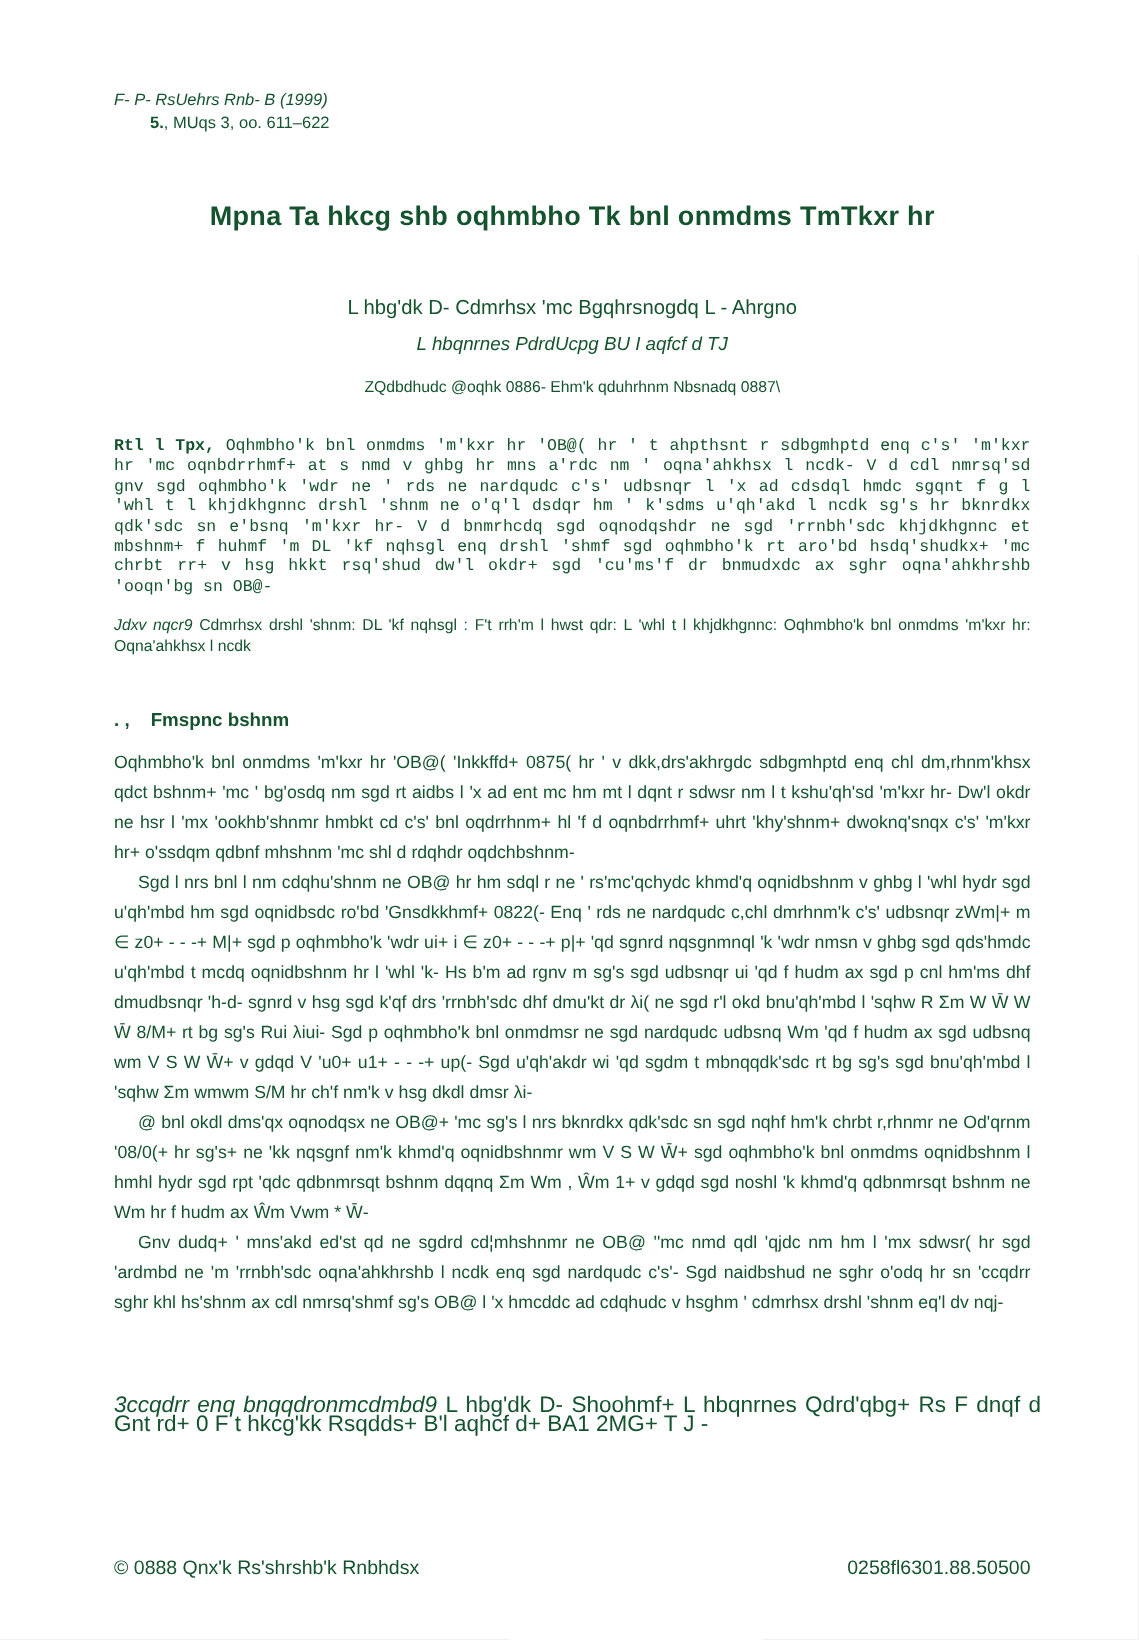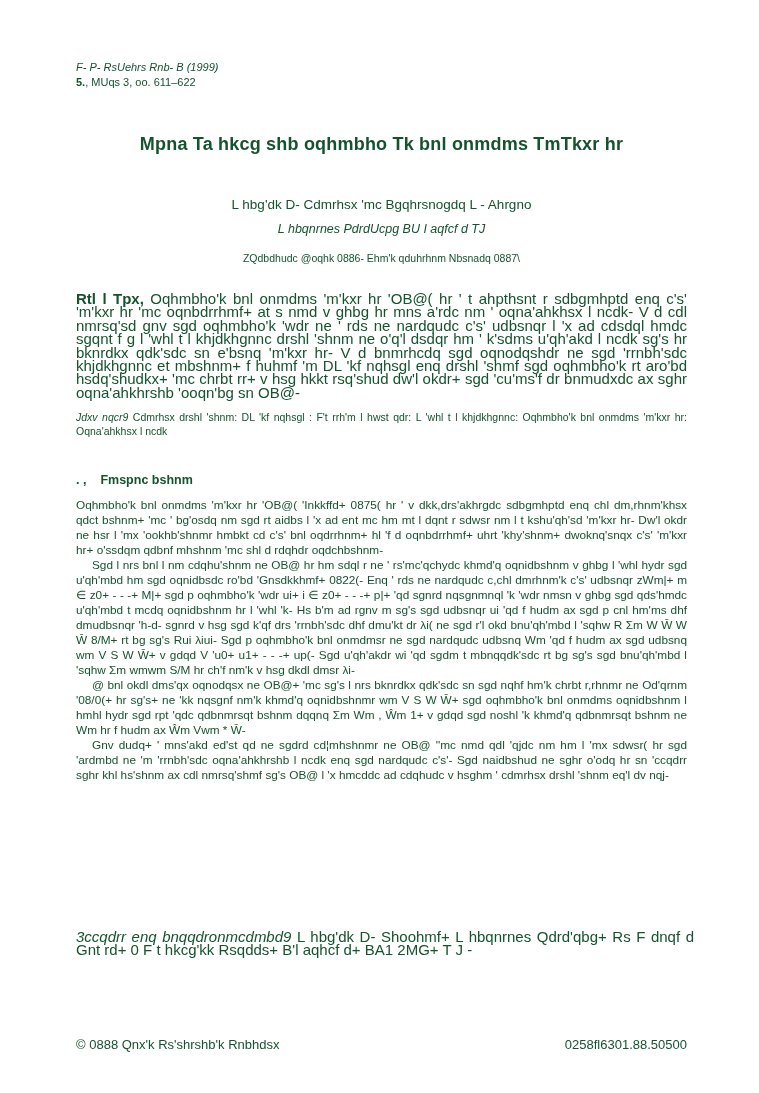--- a/index.html
+++ b/index.html
@@ -7,33 +7,33 @@
     position:relative;
     width:759px;height:1093px;
     background:#ffffff;color:#14532d;
     font-family:"Liberation Sans","DejaVu Sans",sans-serif;
     overflow:hidden;
     margin:0 auto;
   }
   .inner{position:absolute;left:76px;right:72px;top:60px;}
   .jheader{font-size:11px;line-height:14px;}
   .jname{font-style:italic;}
-  .jvol{margin-top:1px;}
+  .jvol{margin-top:1px;margin-left:24px;}
   .jvol .vol{font-weight:bold;}
   .title{margin-top:44px;text-align:center;font-weight:bold;font-size:18px;line-height:22px;letter-spacing:0.2px;}
   .authors{margin-top:42px;text-align:center;font-size:13.5px;line-height:16px;}
   .affil{margin-top:9px;text-align:center;font-size:12.5px;font-style:italic;line-height:15px;}
   .received{margin-top:15px;text-align:center;font-size:10.5px;line-height:13px;}
-  .summary{margin-top:27px;font-size:15px;line-height:13.4px;text-align:justify;}
+  .summary{margin-top:27px;font-size:11px;line-height:13.4px;text-align:justify;font-family:Liberation Mono, monospace;}
   .summary .slabel{font-weight:bold;}
   .keywords{margin-top:12px;font-size:10.5px;line-height:13.4px;text-align:justify;}
   .keywords .klabel{font-style:italic;}
   .secheading{margin-top:35px;font-size:12.5px;font-weight:bold;line-height:15px;}
   .secheading .secnum{margin-right:14px;}
-  .body-text p{margin:0;font-size:11.8px;line-height:15px;text-align:justify;}
+  .body-text p{margin:0;font-size:11.8px;line-height:20px;text-align:justify;}
   .body-text p.first{margin-top:10px;}
   .body-text p.indent{text-indent:16px;}
   .footnote{position:absolute;left:76px;right:65px;top:931px;font-size:15px;line-height:12.6px;text-align:justify;}
   .footnote .flead{font-style:italic;}
   .footer{position:absolute;left:76px;right:72px;top:1038px;font-size:13px;line-height:13px;display:flex;justify-content:space-between;align-items:flex-end;}
 </style>
 </head>
 <body>
 
 <div class="page">

